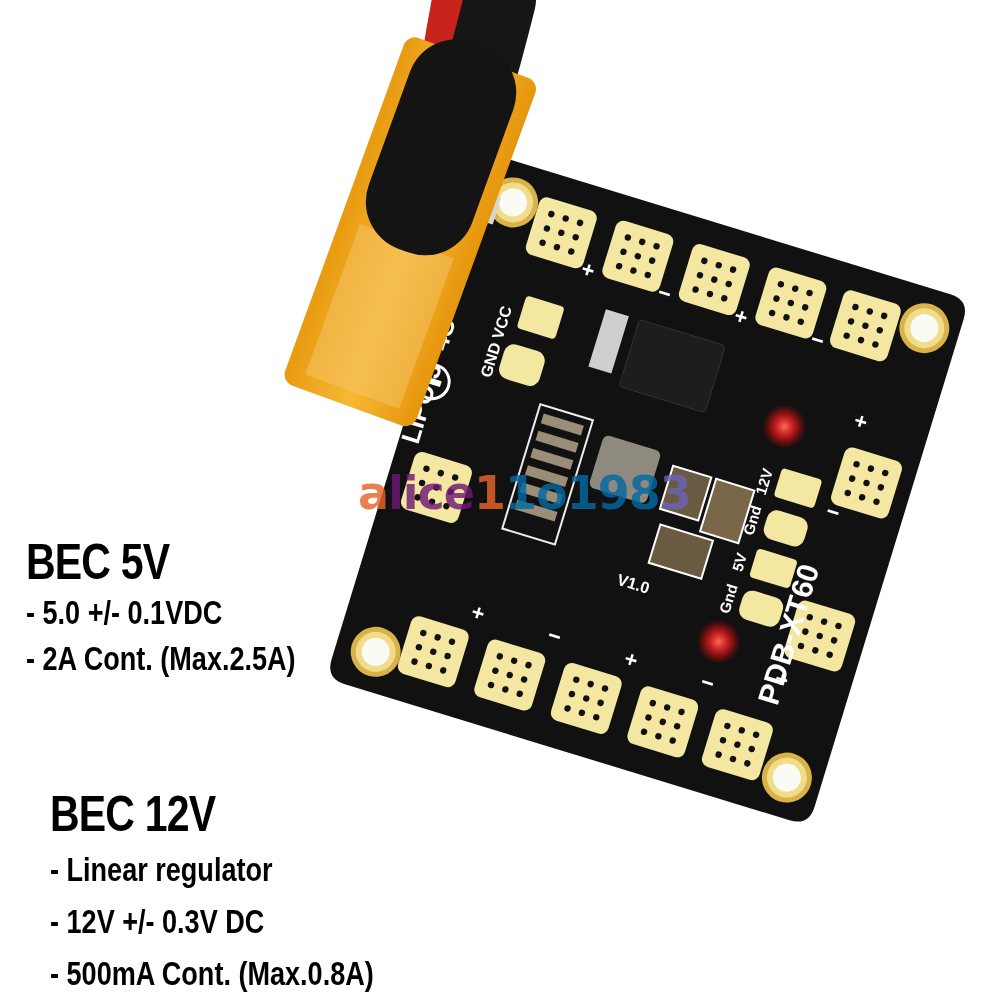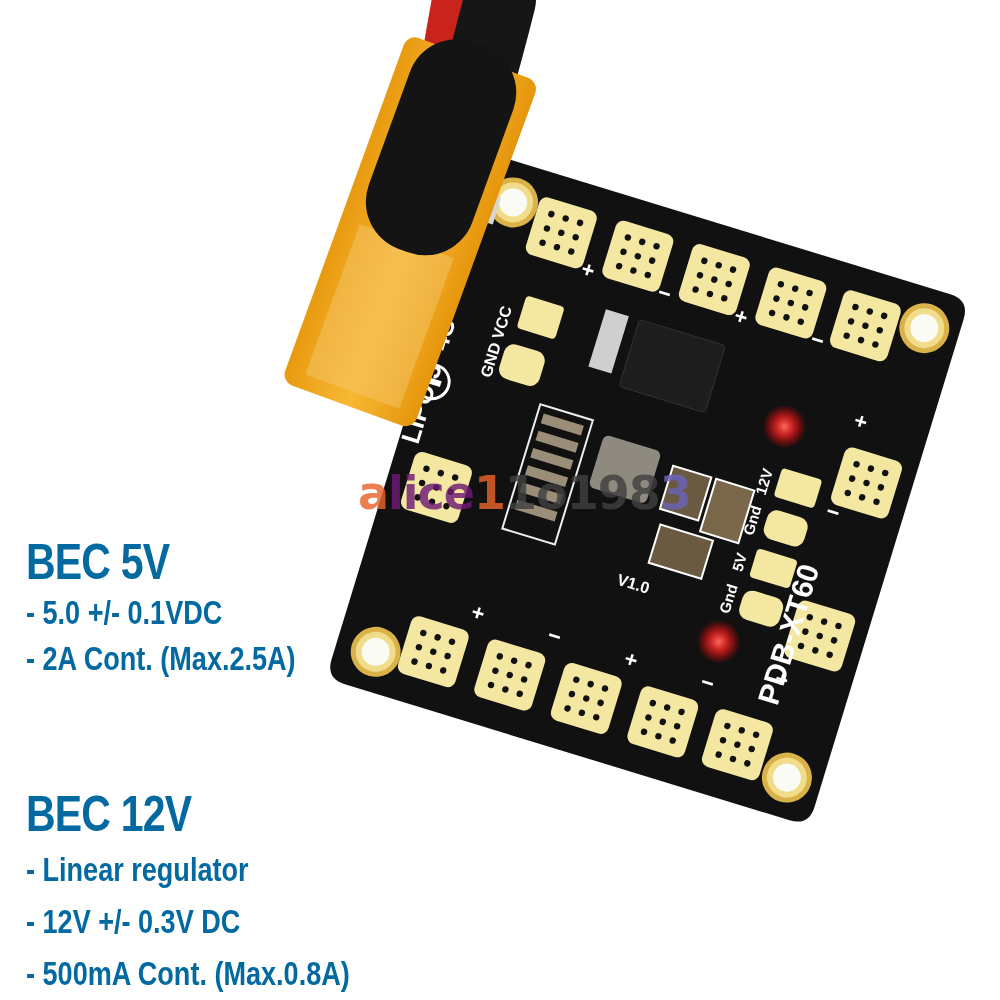--- a/index.html
+++ b/index.html
@@ -2,46 +2,46 @@
 <html><head>
   <meta charset="utf-8">
   <style>
     html, body { margin: 0; padding: 0; }
     body {
       width: 1000px; height: 1000px; overflow: hidden; position: relative;
       background: #ffffff;
       font-family: "Liberation Sans", "DejaVu Sans", sans-serif;
     }
     .scene { position: absolute; left: 0; top: 0; width: 1000px; height: 1000px; }
-    .specs { position: absolute; left: 26px; color: #0369a1; }
+    .specs { position: absolute; left: 26px; color: #000000; }
     .specs .title {
       font-family: "Liberation Sans", sans-serif;
       font-weight: 700; font-size: 50px; letter-spacing: -1px;
       transform: scaleX(0.82); transform-origin: left center;
       line-height: 56px; white-space: nowrap;
     }
     .specs .line {
       font-family: "Liberation Sans", sans-serif;
       font-weight: 700; font-size: 33px;
       transform: scaleX(0.82); transform-origin: left center;
       line-height: 46px; white-space: nowrap;
     }
     .specs-5v { top: 534px; }
-    .specs-12v { top: 786px; }
+    .specs-12v { top: 786px; margin-left: 24px; }
     .specs-12v .line { line-height: 52px; }
     .specs-12v .title { margin-bottom: 2px; }
     .watermark {
       position: absolute; left: 358px; top: 466px;
       font-family: "DejaVu Sans", sans-serif; font-size: 46px; font-weight: 700;
       letter-spacing: -1px; white-space: nowrap; opacity: 0.82;
     }
     .wm-a { color: #e8642a; }
     .wm-lice { color: #701a75; }
     .wm-1 { color: #e8642a; }
-    .wm-num { color: #404040; }
+    .wm-num { color: #0369a1; }
     .wm-3 { color: #6a63b8; }
     svg text { font-family: "Liberation Sans", sans-serif; font-weight: 700; }
   </style>
 </head>
 <body>
 
 <div class="scene">
   <svg width="1000" height="1000" viewBox="0 0 1000 1000">
     <defs>
       <radialGradient id="ledglow" cx="50%" cy="50%" r="50%">

